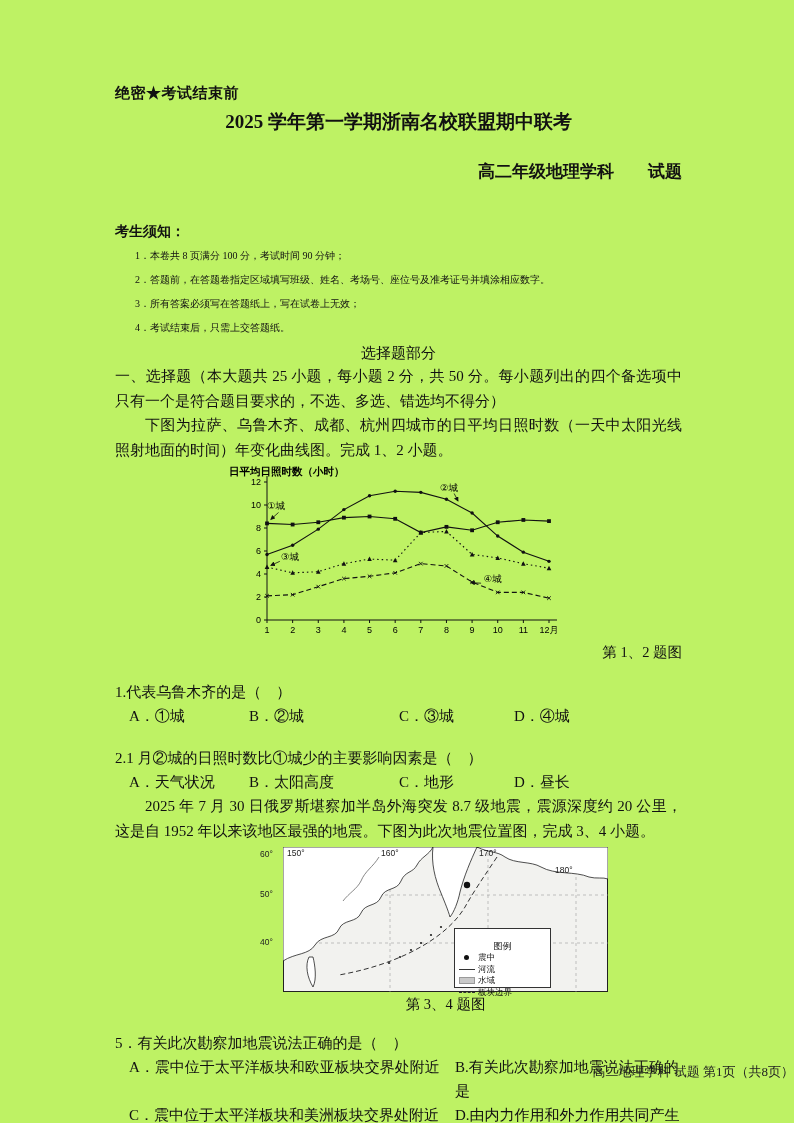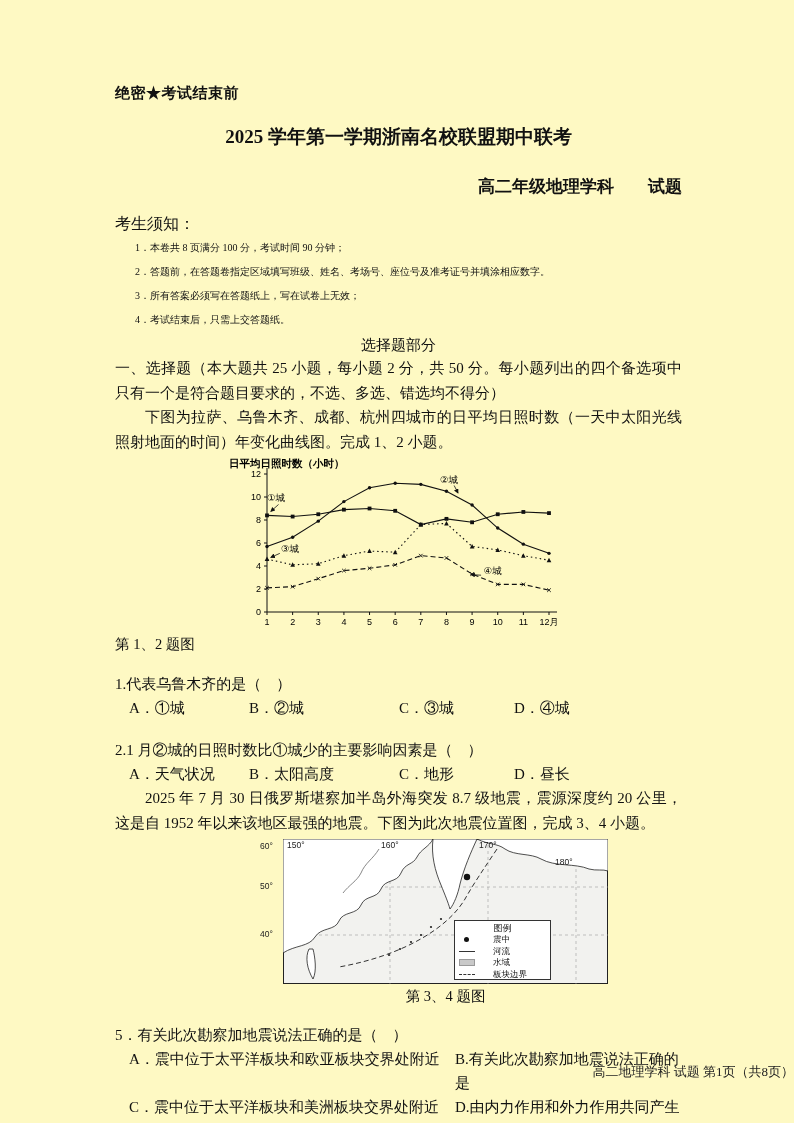--- a/index.html
+++ b/index.html
@@ -1,43 +1,43 @@
 <!DOCTYPE html>
 <html><head>
 <meta charset="utf-8">
 <style>
   *{margin:0;padding:0;box-sizing:border-box}
   html,body{background:#9a9a9a}
-  .sheet{position:relative;width:794px;height:1123px;margin:0 auto;background:#fef9c3;
+  .sheet{position:relative;width:794px;height:1123px;margin:0 auto;background:#bef264;
          font-family:"Liberation Serif","DejaVu Serif",serif;color:#111;overflow:hidden}
   .content{padding:84px 112px 0 115px}
   .secret{font-weight:bold;font-size:15px;letter-spacing:.5px}
-  .title{text-align:center;font-size:19px;font-weight:bold;margin-top:21px;line-height:26px}
+  .title{text-align:center;font-size:19px;font-weight:bold;margin-top:6px;line-height:26px}
   .subtitle{text-align:right;font-size:17px;font-weight:bold;margin-top:24px;line-height:26px}
-  .notice-head{font-weight:normal;font-size:16px;margin-top:12px;line-height:24px}
+  .notice-head{font-weight:bold;font-size:14px;margin-top:35px;line-height:24px}
   .notices p{font-size:10px;line-height:24px;text-indent:2em;text-align:justify}
   .part{text-align:center;font-size:15px;margin-top:2px;line-height:22px}
   p.lead{font-size:15px;line-height:24.5px;text-align:justify}
   p.passage{font-size:15px;line-height:24.5px;text-indent:2em;text-align:justify}
   .chart-fig{margin-top:4px;text-align:center}
-  .fig-caption{text-align:left;font-size:14.5px;line-height:20px}
+  .fig-caption{text-align:right;font-size:14.5px;line-height:20px}
   .stem{font-size:15px;line-height:24px;margin-top:18px}
   .opt-row{display:flex;padding-left:14px;font-size:15px;line-height:24px}
   .opt-row span:nth-of-type(1){width:120px}
   .opt-row span:nth-of-type(2){width:150px}
   .opt-row span:nth-of-type(3){width:115px}
   .q3-grid{display:grid;grid-template-columns:326px 1fr;padding-left:14px;font-size:15px;line-height:24px}
   .map-fig{margin-top:4px}
   .map-wrap{position:relative;width:325px;height:145px;margin-left:168px;
             font-family:"Liberation Sans","DejaVu Sans",sans-serif}
   .geo-label{position:absolute;font-size:8.5px;color:#222;white-space:nowrap}
   .legend{position:absolute;left:171px;top:81px;width:97px;height:60px;background:#fff;
-          border:1px solid #333;padding:1px 4px;font-size:8.5px;line-height:11.5px}
+          border:1px solid #333;padding:11px 4px;font-size:8.5px;line-height:11.5px}
   .legend-title{text-align:center;font-size:9px;line-height:12px}
-  .legend-row{display:flex;align-items:center;gap:18px}
+  .legend-row{display:flex;align-items:center;gap:3px}
   .sw{display:inline-block;width:16px;height:8px;position:relative;flex:0 0 16px}
   .sw-epicenter::after{content:"";position:absolute;left:5px;top:1.5px;width:5px;height:5px;border-radius:50%;background:#111}
   .sw-river::after{content:"";position:absolute;top:3.5px;left:0;width:16px;border-top:1px solid #333}
   .sw-water{background:#c9c9c9;height:7px;border:1px solid #9a9a9a}
   .sw-boundary::after{content:"";position:absolute;top:3.5px;left:0;width:16px;border-top:1px dashed #333}
   .map-caption{width:325px;margin-left:168px;text-align:center;font-size:14.5px;line-height:18px;margin-top:3px}
   .footer{position:absolute;left:0;right:0;bottom:42px;text-align:right;font-size:13px;color:#222}
   svg text{font-family:"Liberation Sans","DejaVu Sans",sans-serif}
 </style>
 </head>

